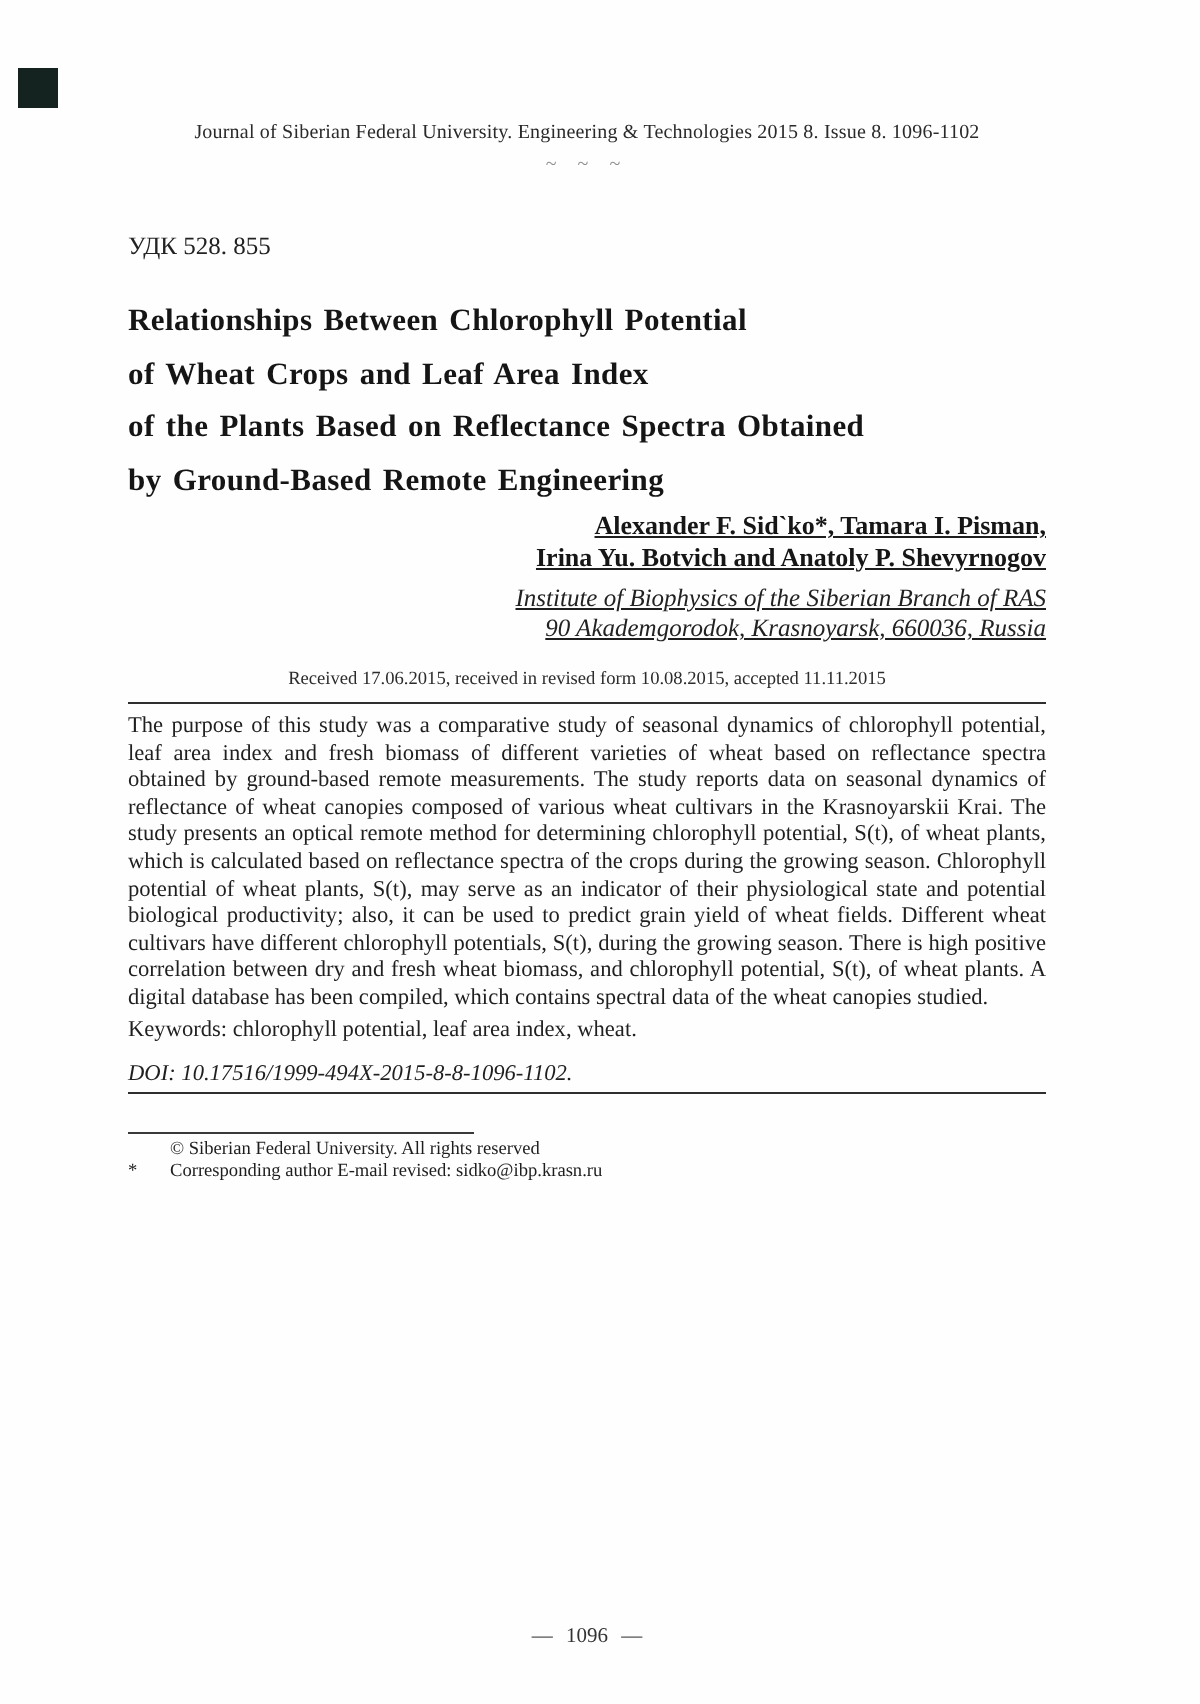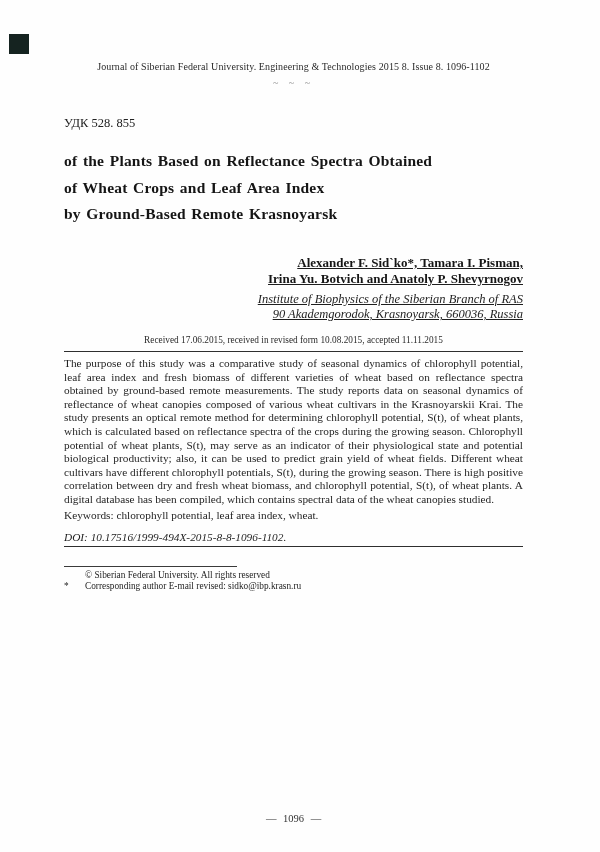--- a/index.html
+++ b/index.html
@@ -145,23 +145,24 @@
 
   <div class="corner-mark"></div>
 
   <div class="running-head">Journal of Siberian Federal University. Engineering &amp; Technologies 2015 8. Issue 8. 1096-1102</div>
 
   <div class="ornament">~ ~ ~</div>
 
   <div class="udc">УДК 528. 855</div>
 
   <h1 class="title">
+    <div>Relationships Between Chlorophyll Potential</div>
+    <div>of Wheat Crops and Leaf Area Index</div>
     <div>of the Plants Based on Reflectance Spectra Obtained</div>
-    <div>of Wheat Crops and Leaf Area Index</div>
-    <div>by Ground-Based Remote Krasnoyarsk</div>
+    <div>by Ground-Based Remote Engineering</div>
   </h1>
 
   <div class="byline">
     <div class="authors">
       <div>Alexander F. Sid`ko*, Tamara I. Pisman,</div>
       <div>Irina Yu. Botvich and Anatoly P. Shevyrnogov</div>
     </div>
     <div class="affiliation">
       <div>Institute of Biophysics of the Siberian Branch of RAS</div>
       <div>90 Akademgorodok, Krasnoyarsk, 660036, Russia</div>

